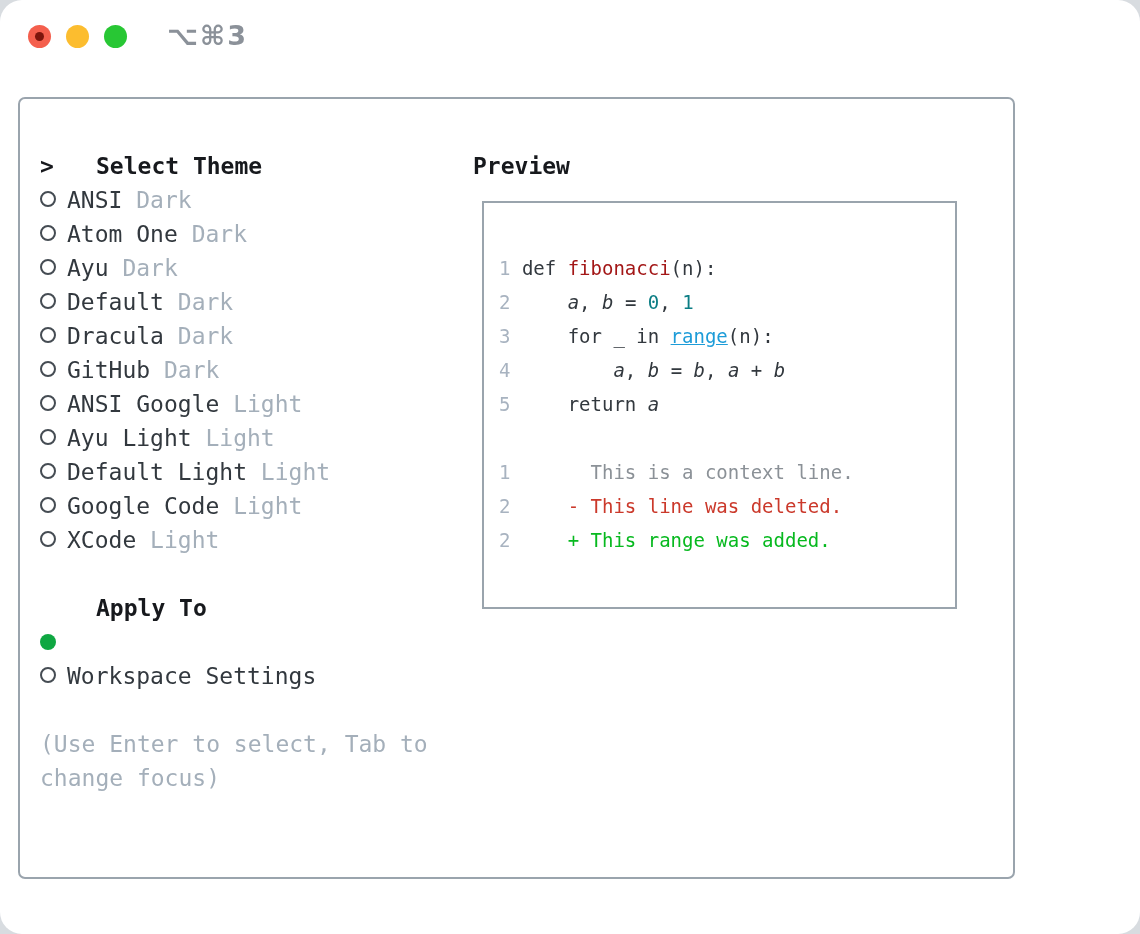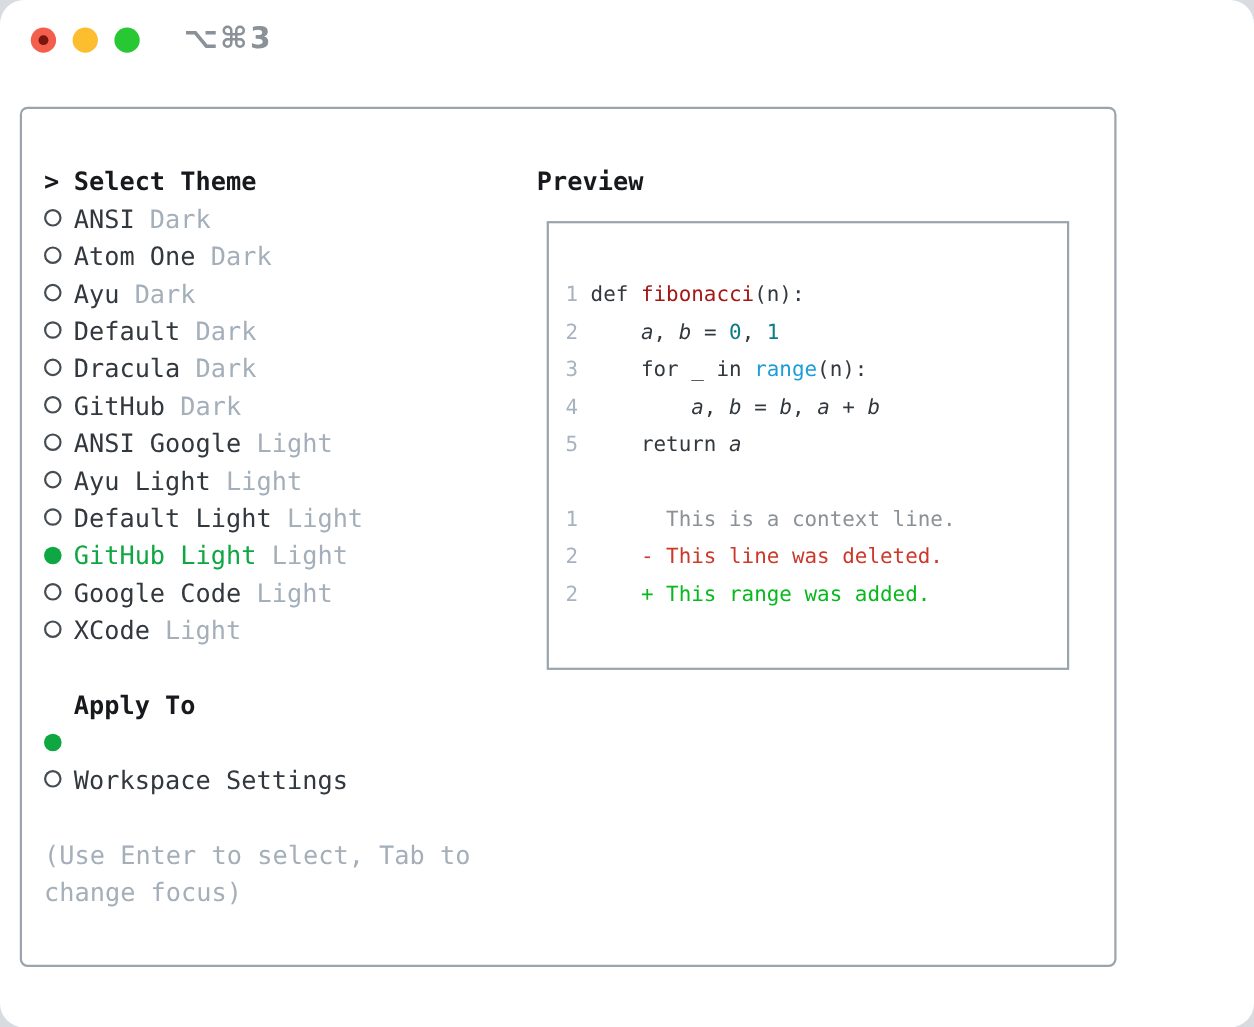--- a/index.html
+++ b/index.html
@@ -23,39 +23,39 @@
   .shortcut{position:absolute;left:167px;top:20px;font-size:27px;font-weight:600;
             color:var(--shortcut);font-family:"DejaVu Sans","Liberation Sans",sans-serif;letter-spacing:2px;}
   
   .panel{position:absolute;left:18px;top:97px;width:997px;height:782px;box-sizing:border-box;
          border:2px solid var(--border);border-radius:7px;background:var(--panelbg);}
   
   #menu{position:absolute;left:20px;top:50px;font-size:23px;line-height:34px;color:var(--fg);}
   .row{height:34px;white-space:pre;}
   .row .icon{display:inline-block;width:27px;}
   .row .prefix{font-weight:bold;color:var(--heading);}
-  .row.header .label, .row.subheader .label{font-weight:bold;color:var(--heading);}
+  .row.header .label, .row.subheader .label{font-weight:bold;color:var(--heading);margin-left:29px;}
   .circle{display:inline-block;width:12px;height:12px;border:2px solid #454c53;border-radius:50%;vertical-align:1px;}
   .circle.filled{width:16px;height:16px;border:none;background:var(--green);vertical-align:0px;}
   .row.item .label{color:var(--fg);}
   .row.item.selected .label{color:var(--green);}
   .variant{color:var(--muted);margin-left:1ch;text-align:right;}
   .row.help{color:var(--muted);}
   
-  #preview{position:absolute;left:468px;top:50px;}
+  #preview{position:absolute;left:453px;top:50px;}
   .pheader{font-size:23px;line-height:34px;font-weight:bold;color:var(--heading);}
   #pbox{margin-top:18px;margin-left:9px;box-sizing:border-box;width:475px;
         border:2px solid var(--border);padding:48px 0 50px 15px;background:var(--panelbg);}
   .cline{font-size:19px;line-height:34px;white-space:pre;}
   .tok{color:var(--fg);}
   .tok.lineno{color:var(--lineno);}
   .tok.kw,.tok.plain{color:var(--fg);}
   .tok.func{color:var(--func);}
   .tok.num{color:var(--teal);}
-  .tok.builtin{color:var(--blue);}
+  .tok.builtin{color:var(--blue);text-decoration:underline;}
   .tok.var{color:var(--fg);font-style:italic;}
   .tok.ctx{color:var(--ctx);}
   .tok.del{color:var(--del);}
   .tok.add{color:var(--add);}
 </style>
 </head>
 <body>
 
 <div class="screen">
   <div class="titlebar">
@@ -70,21 +70,20 @@
         <div class="row header"><span class="icon prefix">&gt;</span><span class="label">Select Theme</span></div>
         <div class="row item"><span class="icon"><span class="circle"></span></span><span class="label">ANSI</span><span class="variant">Dark</span></div>
         <div class="row item"><span class="icon"><span class="circle"></span></span><span class="label">Atom One</span><span class="variant">Dark</span></div>
         <div class="row item"><span class="icon"><span class="circle"></span></span><span class="label">Ayu</span><span class="variant">Dark</span></div>
         <div class="row item"><span class="icon"><span class="circle"></span></span><span class="label">Default</span><span class="variant">Dark</span></div>
         <div class="row item"><span class="icon"><span class="circle"></span></span><span class="label">Dracula</span><span class="variant">Dark</span></div>
         <div class="row item"><span class="icon"><span class="circle"></span></span><span class="label">GitHub</span><span class="variant">Dark</span></div>
         <div class="row item"><span class="icon"><span class="circle"></span></span><span class="label">ANSI Google</span><span class="variant">Light</span></div>
         <div class="row item"><span class="icon"><span class="circle"></span></span><span class="label">Ayu Light</span><span class="variant">Light</span></div>
         <div class="row item"><span class="icon"><span class="circle"></span></span><span class="label">Default Light</span><span class="variant">Light</span></div>
-        <div class="row item selected"><span class="icon"><span class="circle filled"></span></span><span class="label">GitHub Light</span><span class="variant">Light</span></div>
         <div class="row item"><span class="icon"><span class="circle"></span></span><span class="label">Google Code</span><span class="variant">Light</span></div>
         <div class="row item"><span class="icon"><span class="circle"></span></span><span class="label">XCode</span><span class="variant">Light</span></div>
         <div class="row blank">&nbsp;</div>
         <div class="row subheader"><span class="icon"></span><span class="label">Apply To</span></div>
         <div class="row item selected"><span class="icon"><span class="circle filled"></span></span></div>
         <div class="row item"><span class="icon"><span class="circle"></span></span><span class="label">Workspace Settings</span></div>
         <div class="row blank">&nbsp;</div>
         <div class="row help">(Use Enter to select, Tab to</div>
         <div class="row help">change focus)</div>
       </div>

